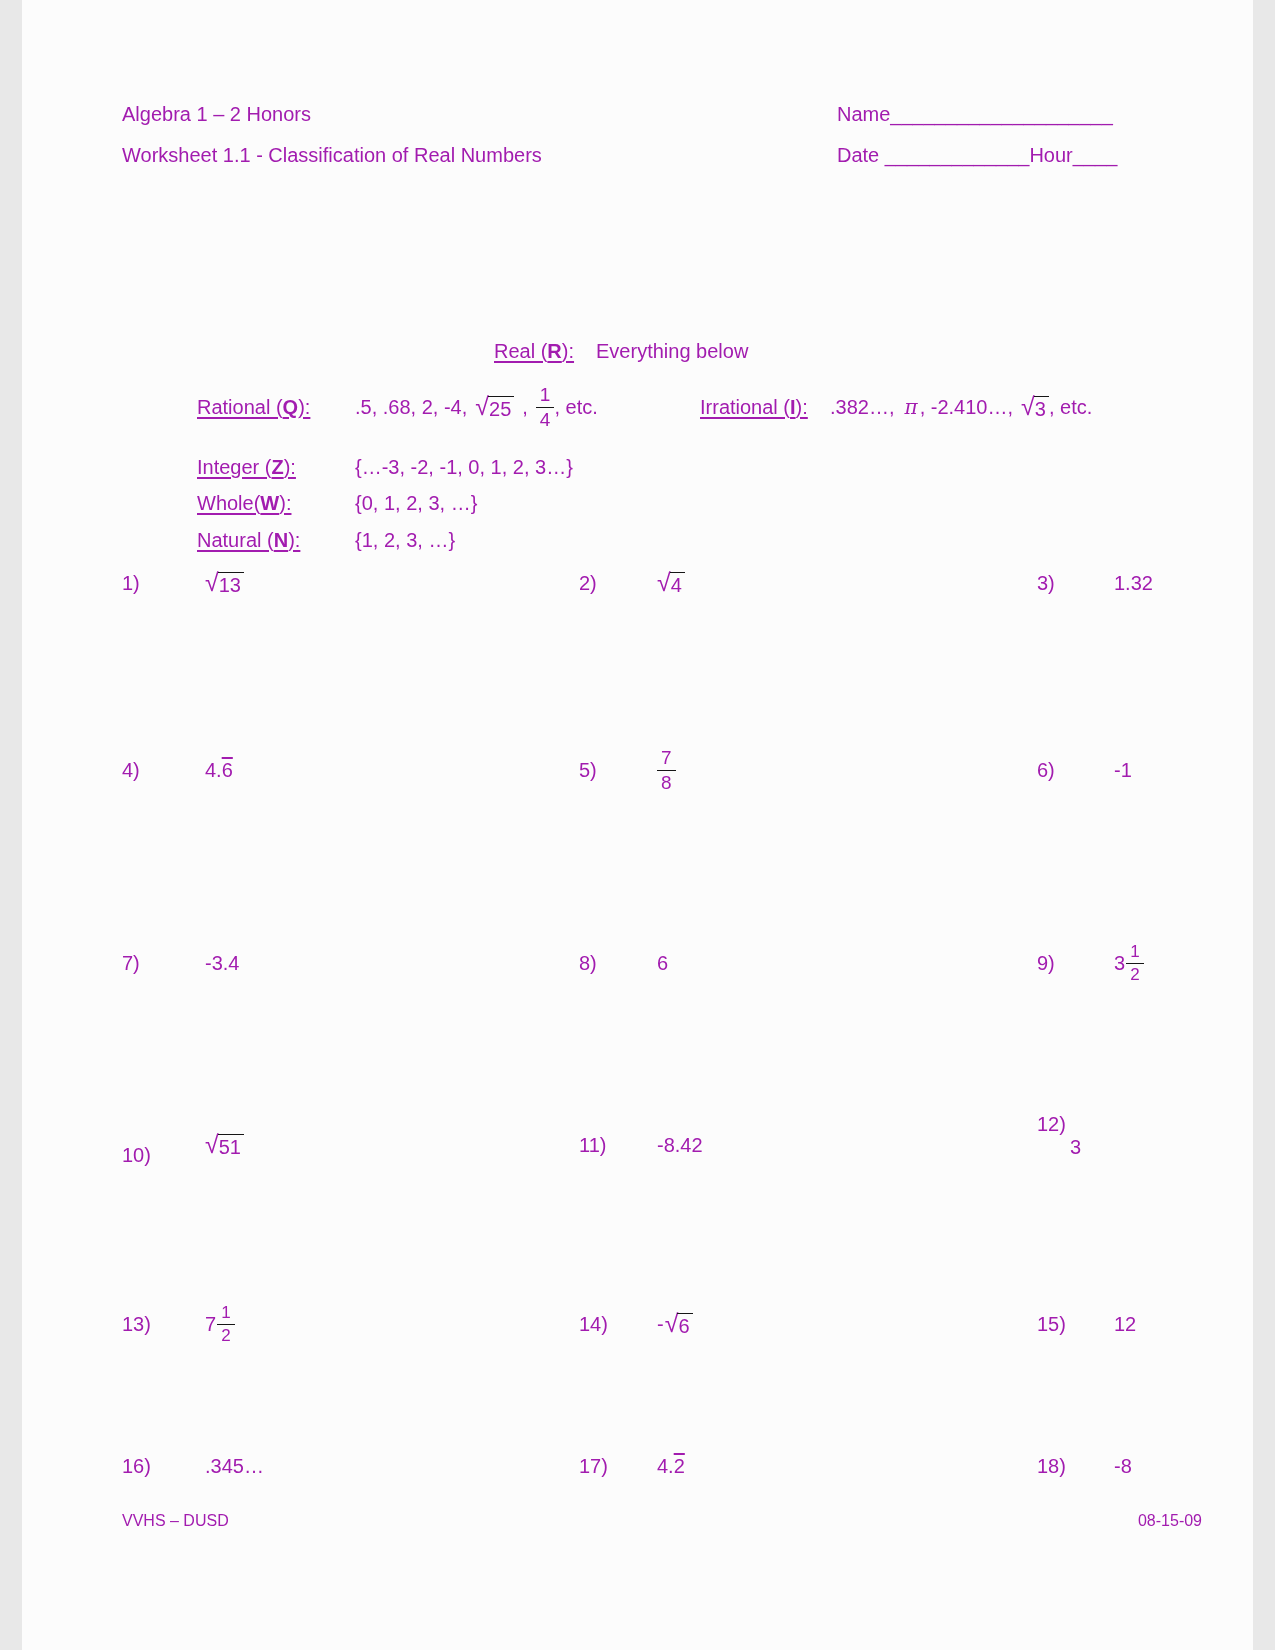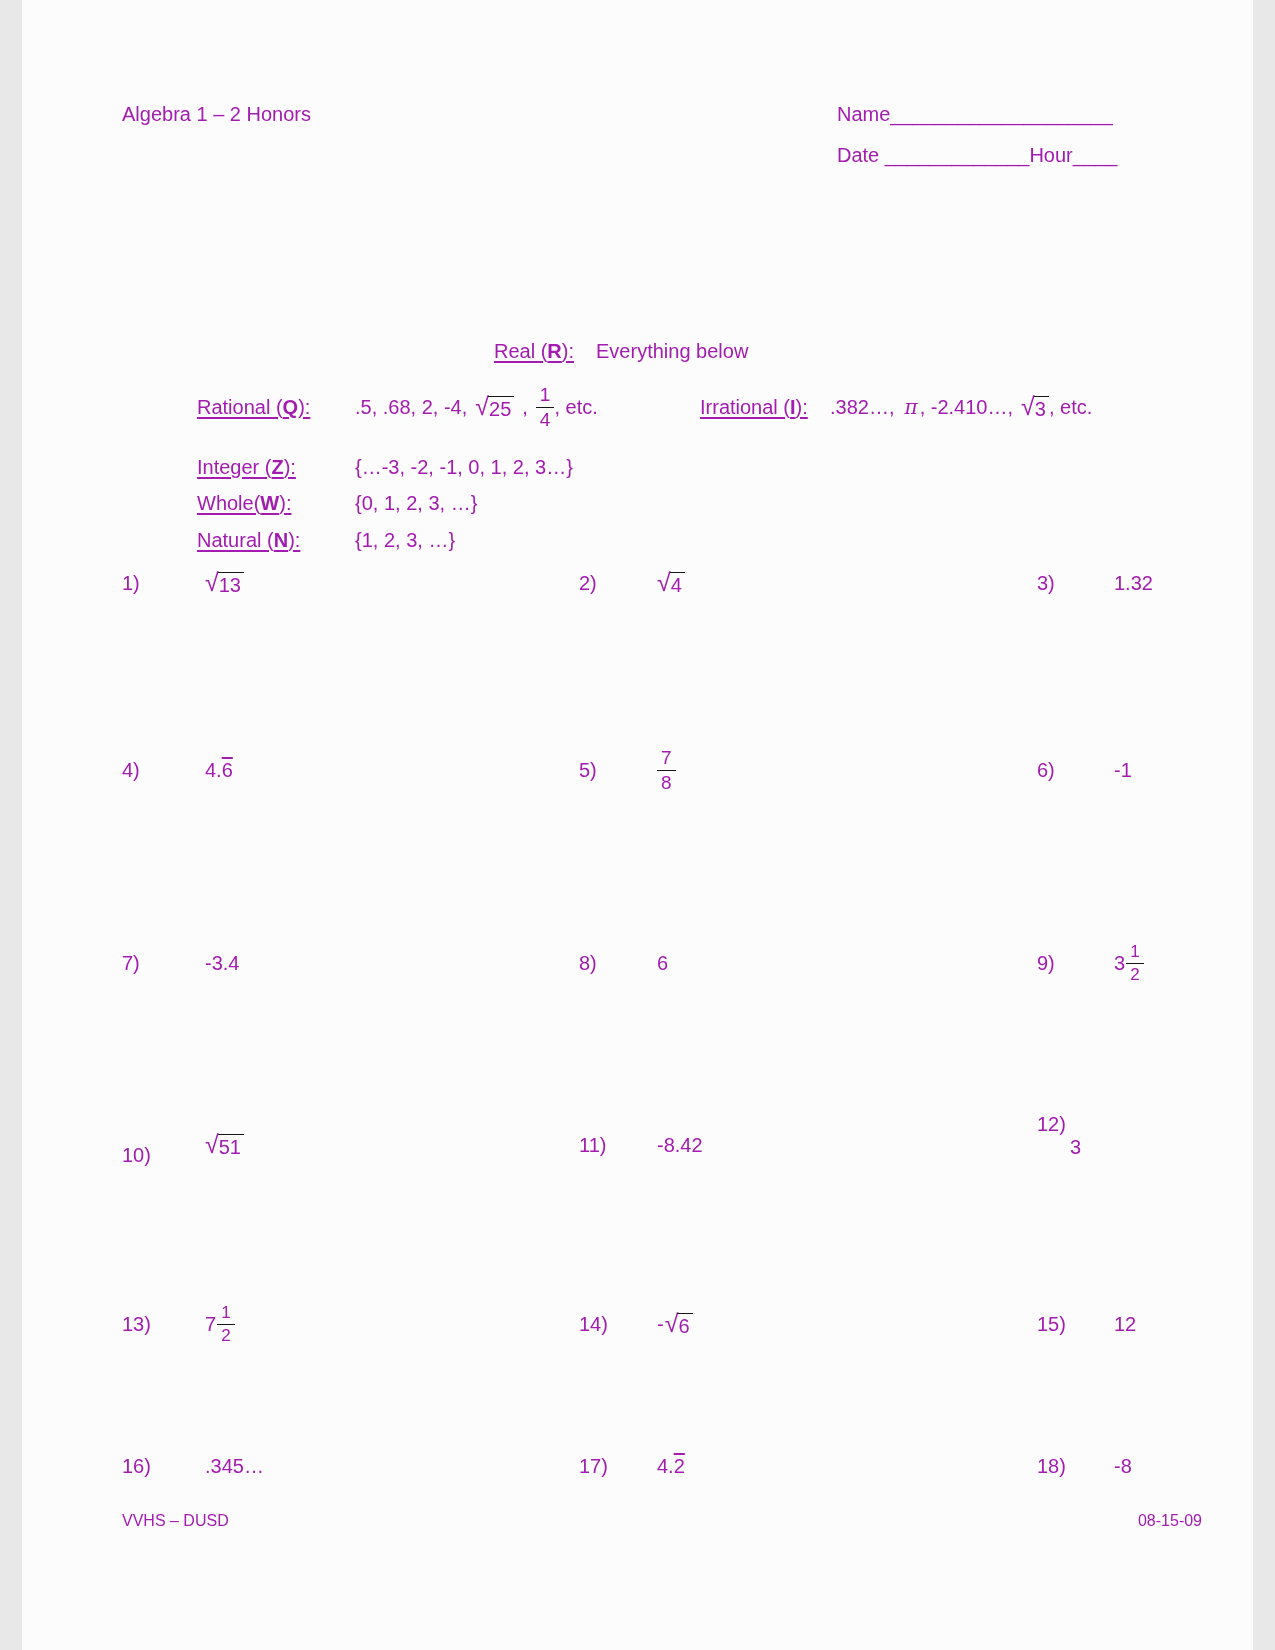--- a/index.html
+++ b/index.html
@@ -61,20 +61,21 @@
 
   
   .footer { font-size: 16px; }
 </style>
 </head>
 <body>
 
 <div class="page">
 
   <div class="abs hdr" style="left:100px; top:104px;">Algebra 1 – 2 Honors</div>
+  <div class="abs hdr" style="left:100px; top:145px;">Worksheet 1.1 - Classification of Real Numbers</div>
   <div class="abs hdr" style="left:815px; top:104px;">Name____________________</div>
   <div class="abs hdr" style="left:815px; top:145px;"><span>Date _____________</span><span>Hour____</span></div>
 
 
   <div class="abs defrow real-line">
     <span class="deflabel"><span>Real (</span><span class="blet">R</span><span>):</span></span>
     <span>Everything below</span>
   </div>
 
   <div class="abs defrow" style="left:175px; top:340px; height:60px;">

